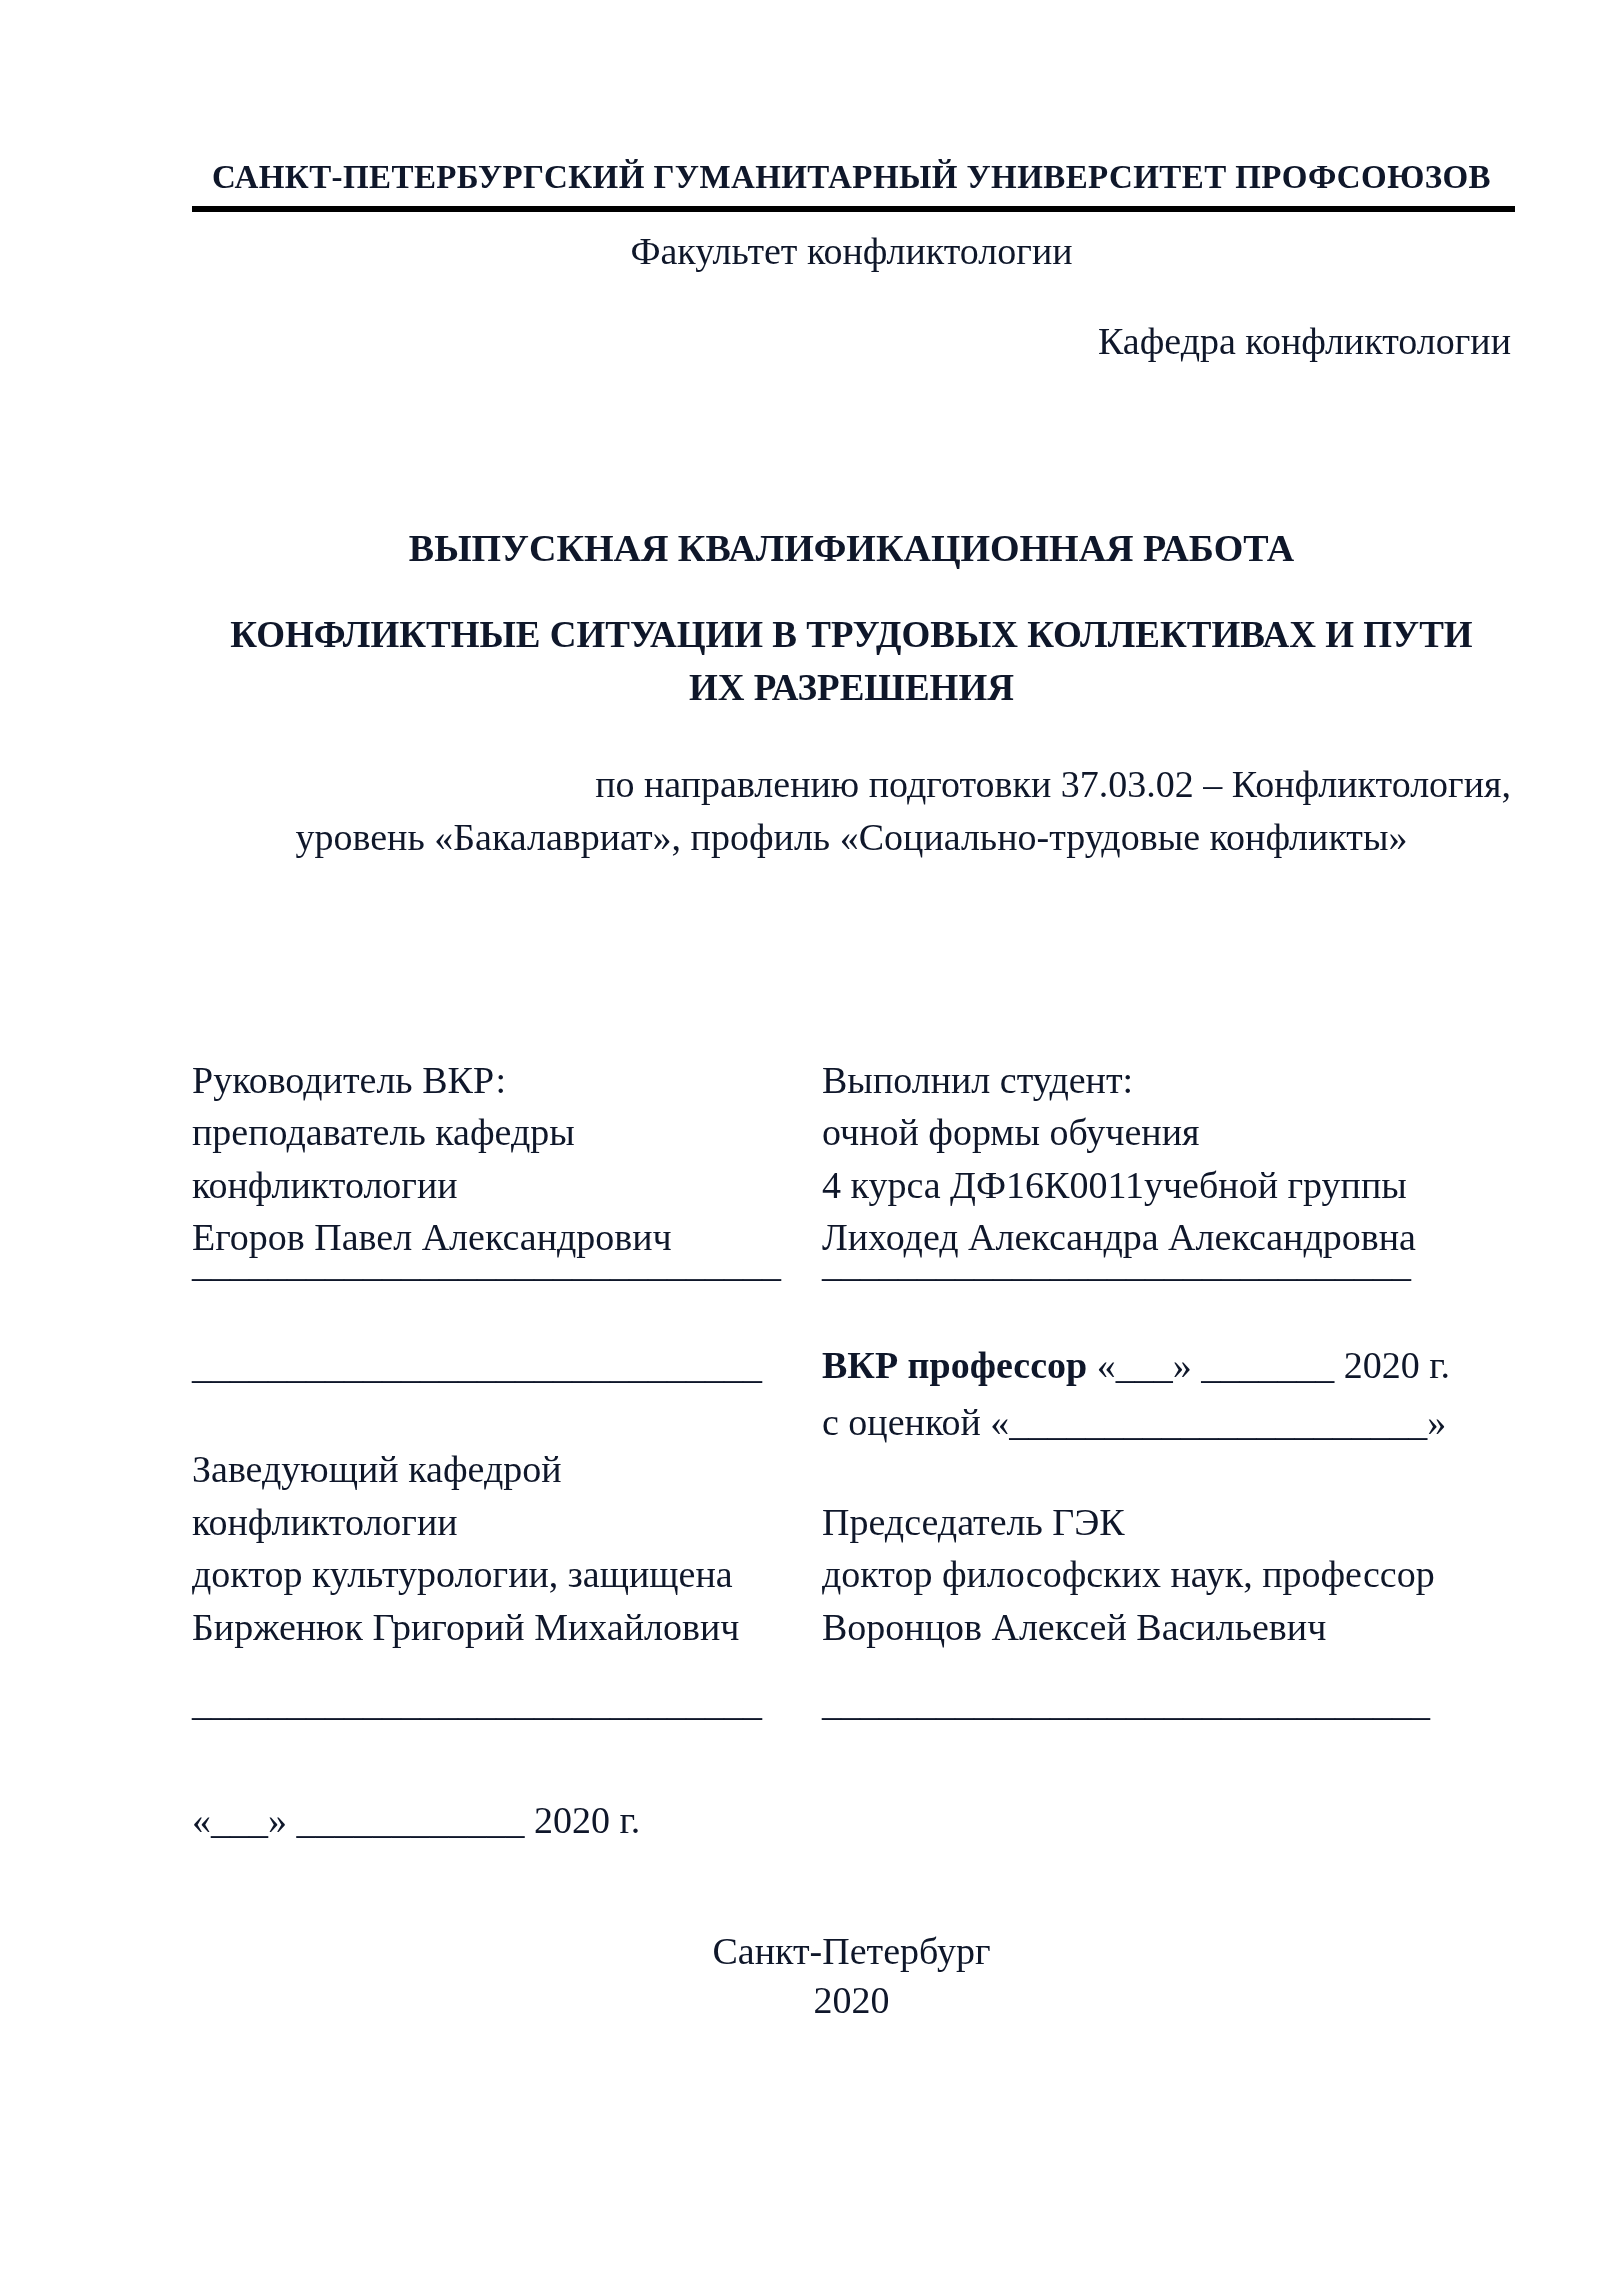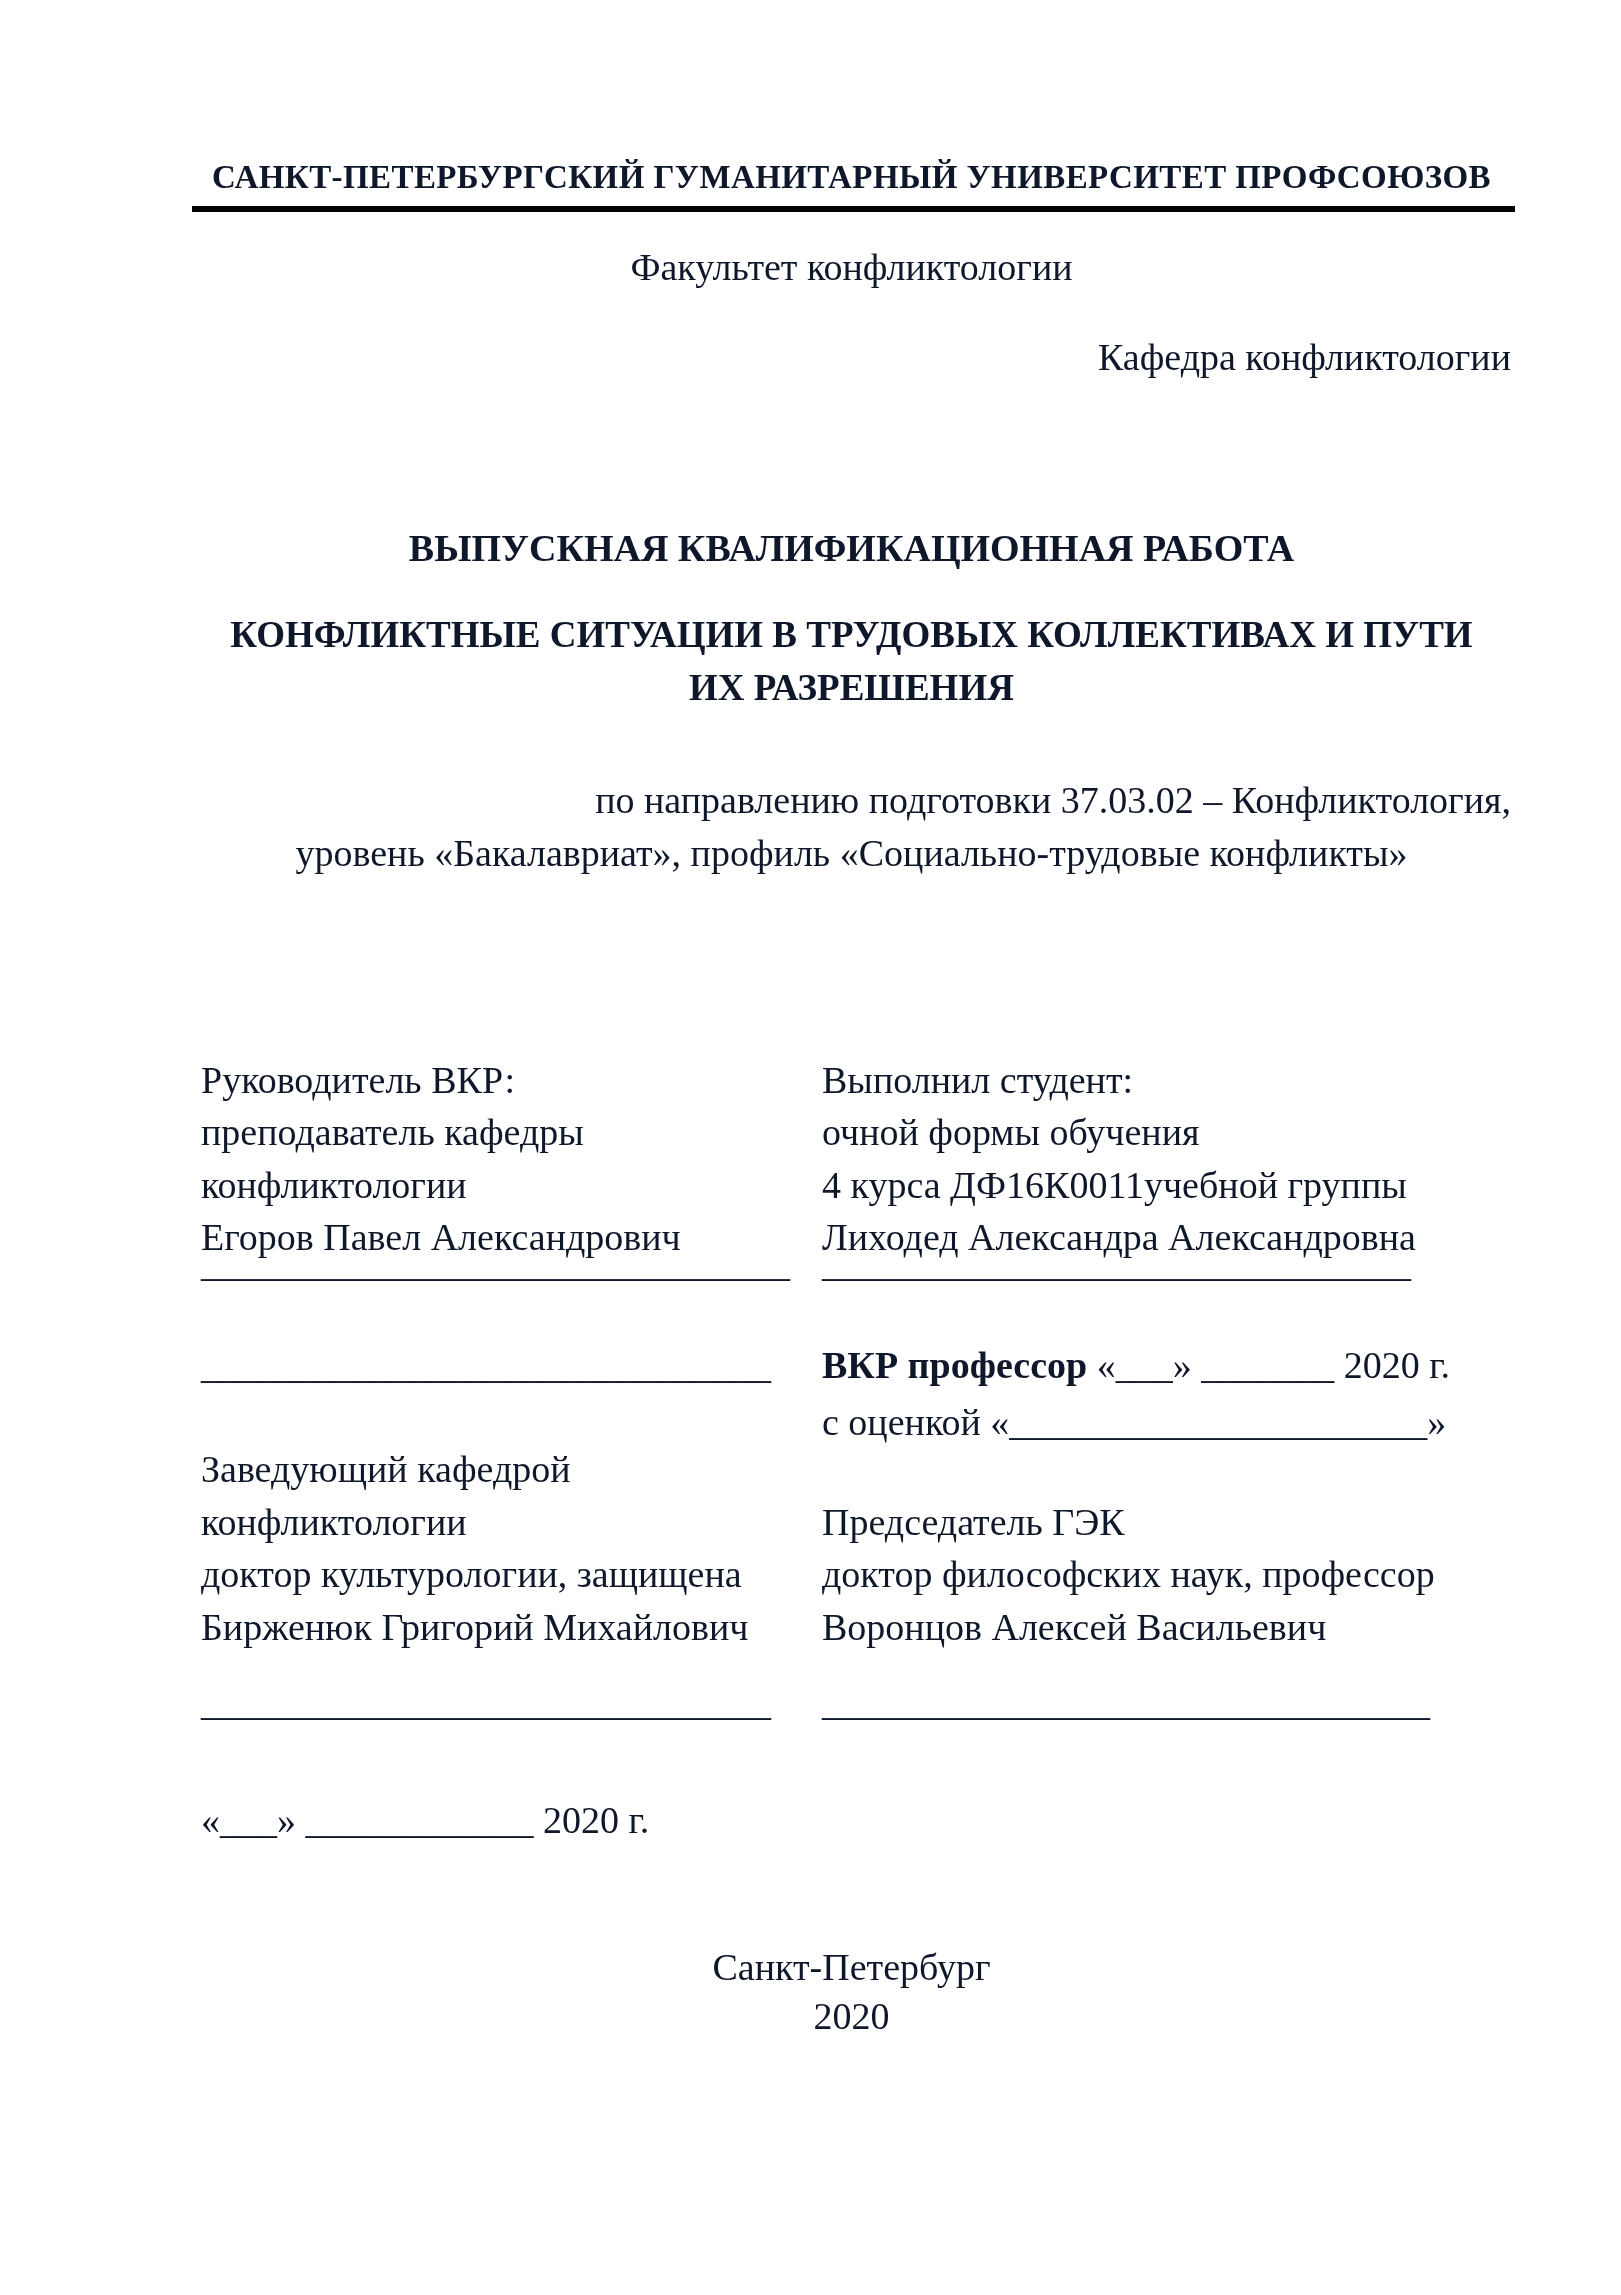--- a/index.html
+++ b/index.html
@@ -23,38 +23,38 @@
     width: 1319px;
   }
   .center { text-align: center; }
   .right  { text-align: right; }
   .bold   { font-weight: bold; }
   .nowrap { white-space: nowrap; }
   .row {
     line-height: 53px;
     white-space: nowrap;
   }
-  .col-left  { left: 192px;  width: 628px; margin-left: 9px; }
+  .col-left  { left: 192px;  width: 628px; }
   .col-right { left: 822px; width: 663px; }
   .uni {
     font-weight: bold;
     font-size: 33px;
     line-height: 47px;
     letter-spacing: 0.4px;
   }
   .rule {
     height: 5.5px;
     background: #000000;
   }
   .title-line {
     font-weight: bold;
     font-size: 37px;
     line-height: 53px;
   }
-  .line67 { line-height: 53px; margin-top: 16px; }
+  .line67 { line-height: 53px; }
 </style>
 </head>
 <body>
 
 <div class="page">
 
   <div class="abs margins center uni nowrap" style="top:154px;">САНКТ-ПЕТЕРБУРГСКИЙ ГУМАНИТАРНЫЙ УНИВЕРСИТЕТ ПРОФСОЮЗОВ</div>
 
   <div class="abs rule" style="top:206px; left:192px; width:1323px;"></div>
 

